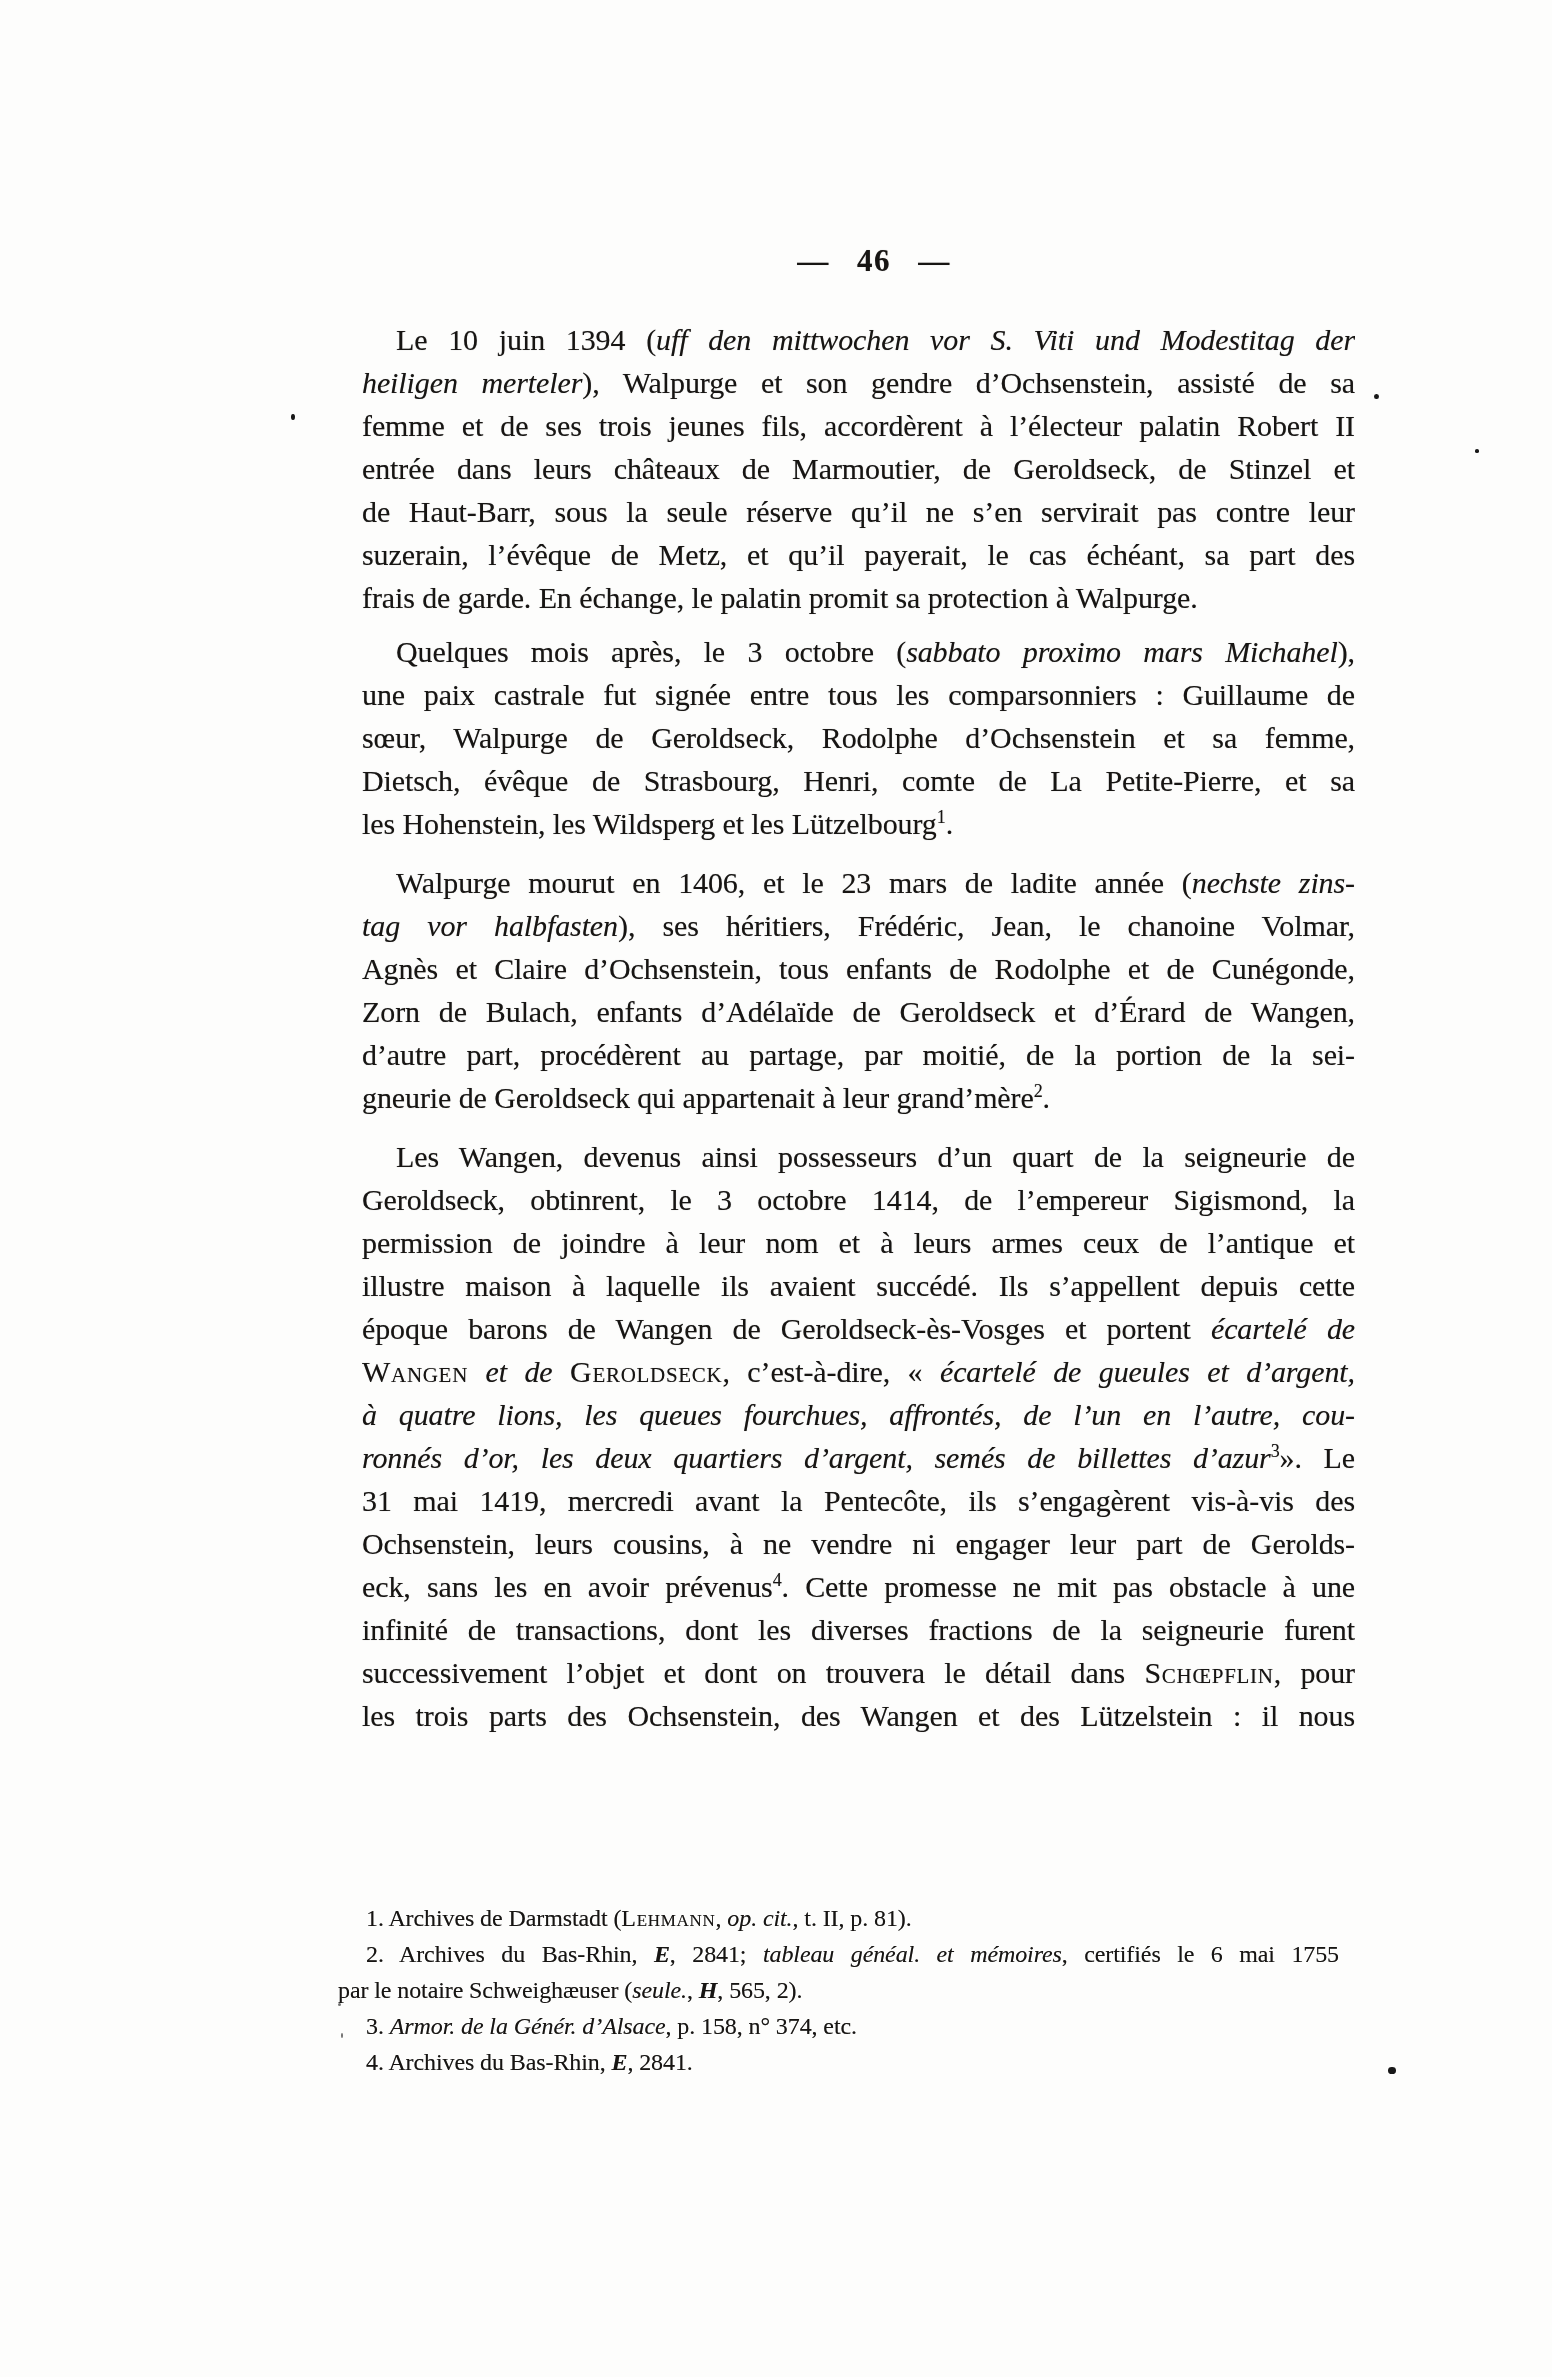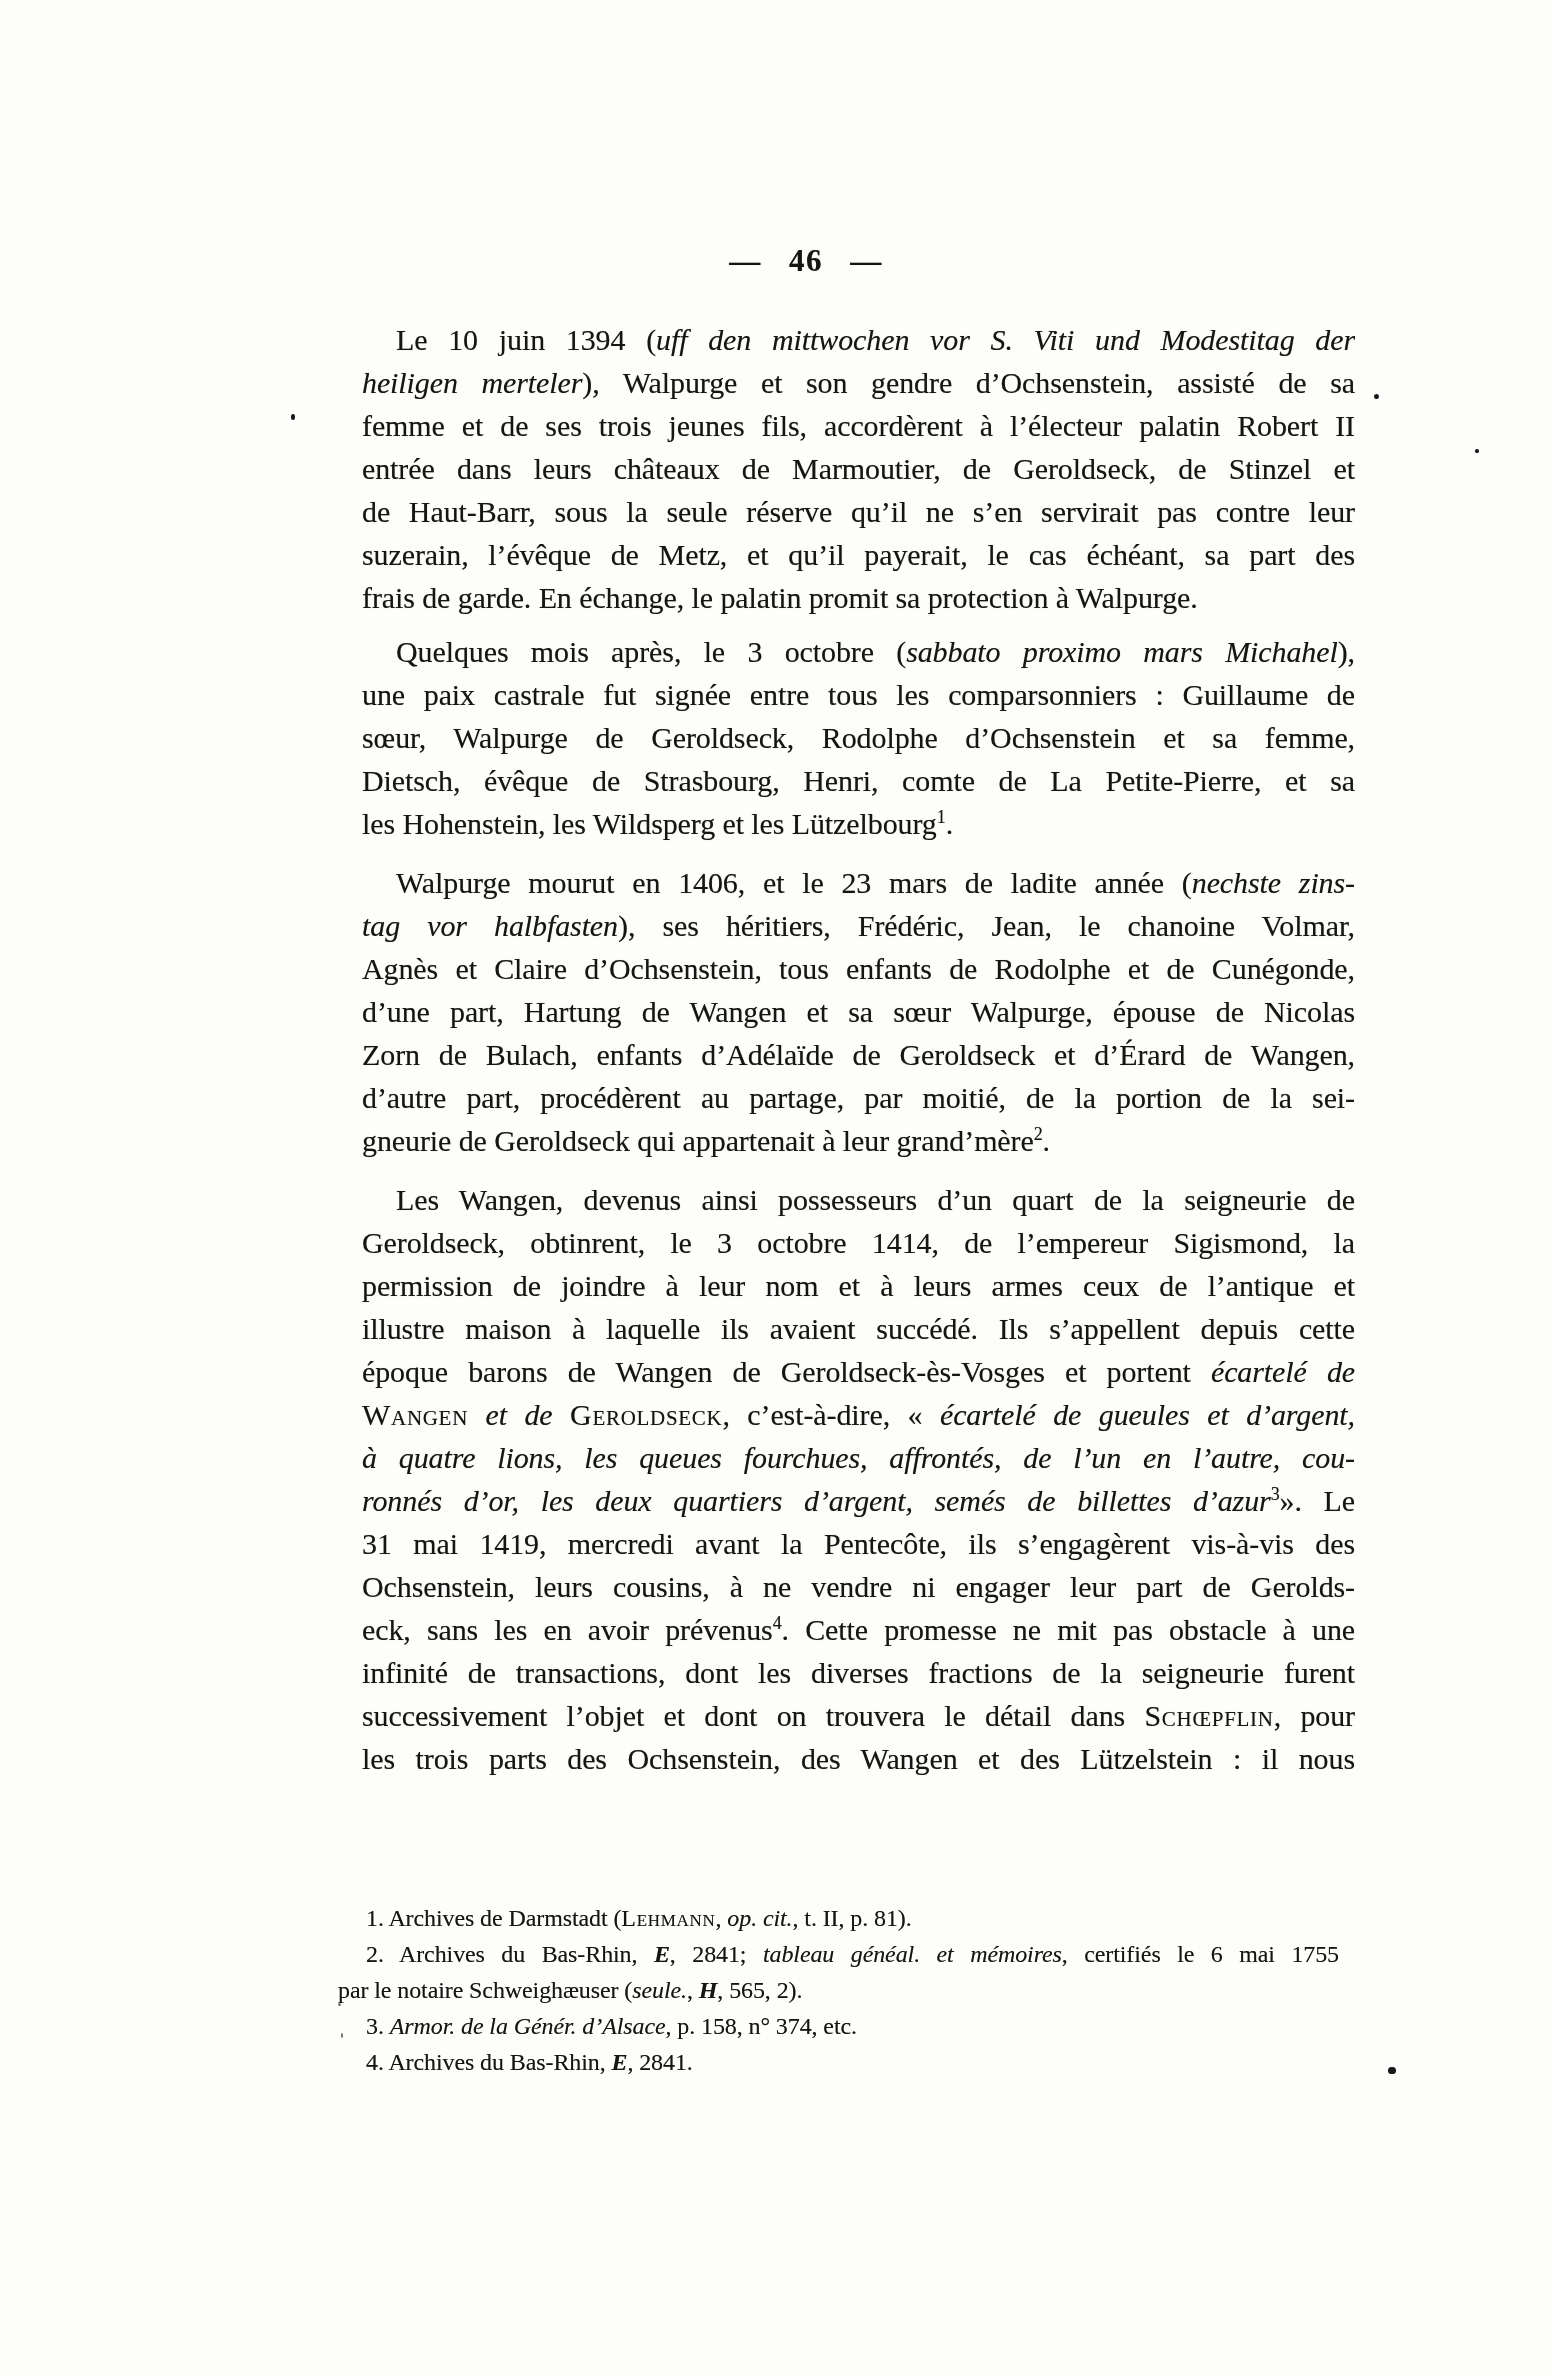--- a/index.html
+++ b/index.html
@@ -13,21 +13,21 @@
     font-family: "Liberation Serif", serif;
     color: #171513;
   }
   .page {
     position: absolute;
     inset: 0;
   }
   .page-number {
     position: absolute;
     top: 243px;
-    left: 806px;
+    left: 874px;
     transform: translateX(-50%);
     font-size: 31px;
     font-weight: bold;
     letter-spacing: 1.5px;
     word-spacing: 18px;
     white-space: nowrap;
     text-shadow: 0 0 0.7px rgba(20,20,20,0.45);
   }
   .body-text {
     position: absolute;
@@ -106,21 +106,20 @@
       <div class="line"><span>une paix castrale fut signée entre tous les comparsonniers : Guillaume de</span></div>
       <div class="line"><span>sœur, Walpurge de Geroldseck, Rodolphe d’Ochsenstein et sa femme,</span></div>
       <div class="line"><span>Dietsch, évêque de Strasbourg, Henri, comte de La Petite-Pierre, et sa</span></div>
       <div class="line last"><span>les Hohenstein, les Wildsperg et les Lützelbourg</span><span class="sup">1</span><span>.</span></div>
     </div>
 
     <div class="para gap-lg">
       <div class="line first"><span>Walpurge mourut en 1406, et le 23 mars de ladite année (</span><span class="it">nechste zins-</span></div>
       <div class="line"><span class="it">tag vor halbfasten</span><span>), ses héritiers, Frédéric, Jean, le chanoine Volmar,</span></div>
       <div class="line"><span>Agnès et Claire d’Ochsenstein, tous enfants de Rodolphe et de Cunégonde,</span></div>
-      <div class="line"><span>d’une part, Hartung de Wangen et sa sœur Walpurge, épouse de Nicolas</span></div>
       <div class="line"><span>Zorn de Bulach, enfants d’Adélaïde de Geroldseck et d’Érard de Wangen,</span></div>
       <div class="line"><span>d’autre part, procédèrent au partage, par moitié, de la portion de la sei-</span></div>
       <div class="line last"><span>gneurie de Geroldseck qui appartenait à leur grand’mère</span><span class="sup">2</span><span>.</span></div>
     </div>
 
     <div class="para">
       <div class="line first"><span>Les Wangen, devenus ainsi possesseurs d’un quart de la seigneurie de</span></div>
       <div class="line"><span>Geroldseck, obtinrent, le 3 octobre 1414, de l’empereur Sigismond, la</span></div>
       <div class="line"><span>permission de joindre à leur nom et à leurs armes ceux de l’antique et</span></div>
       <div class="line"><span>illustre maison à laquelle ils avaient succédé. Ils s’appellent depuis cette</span></div>

